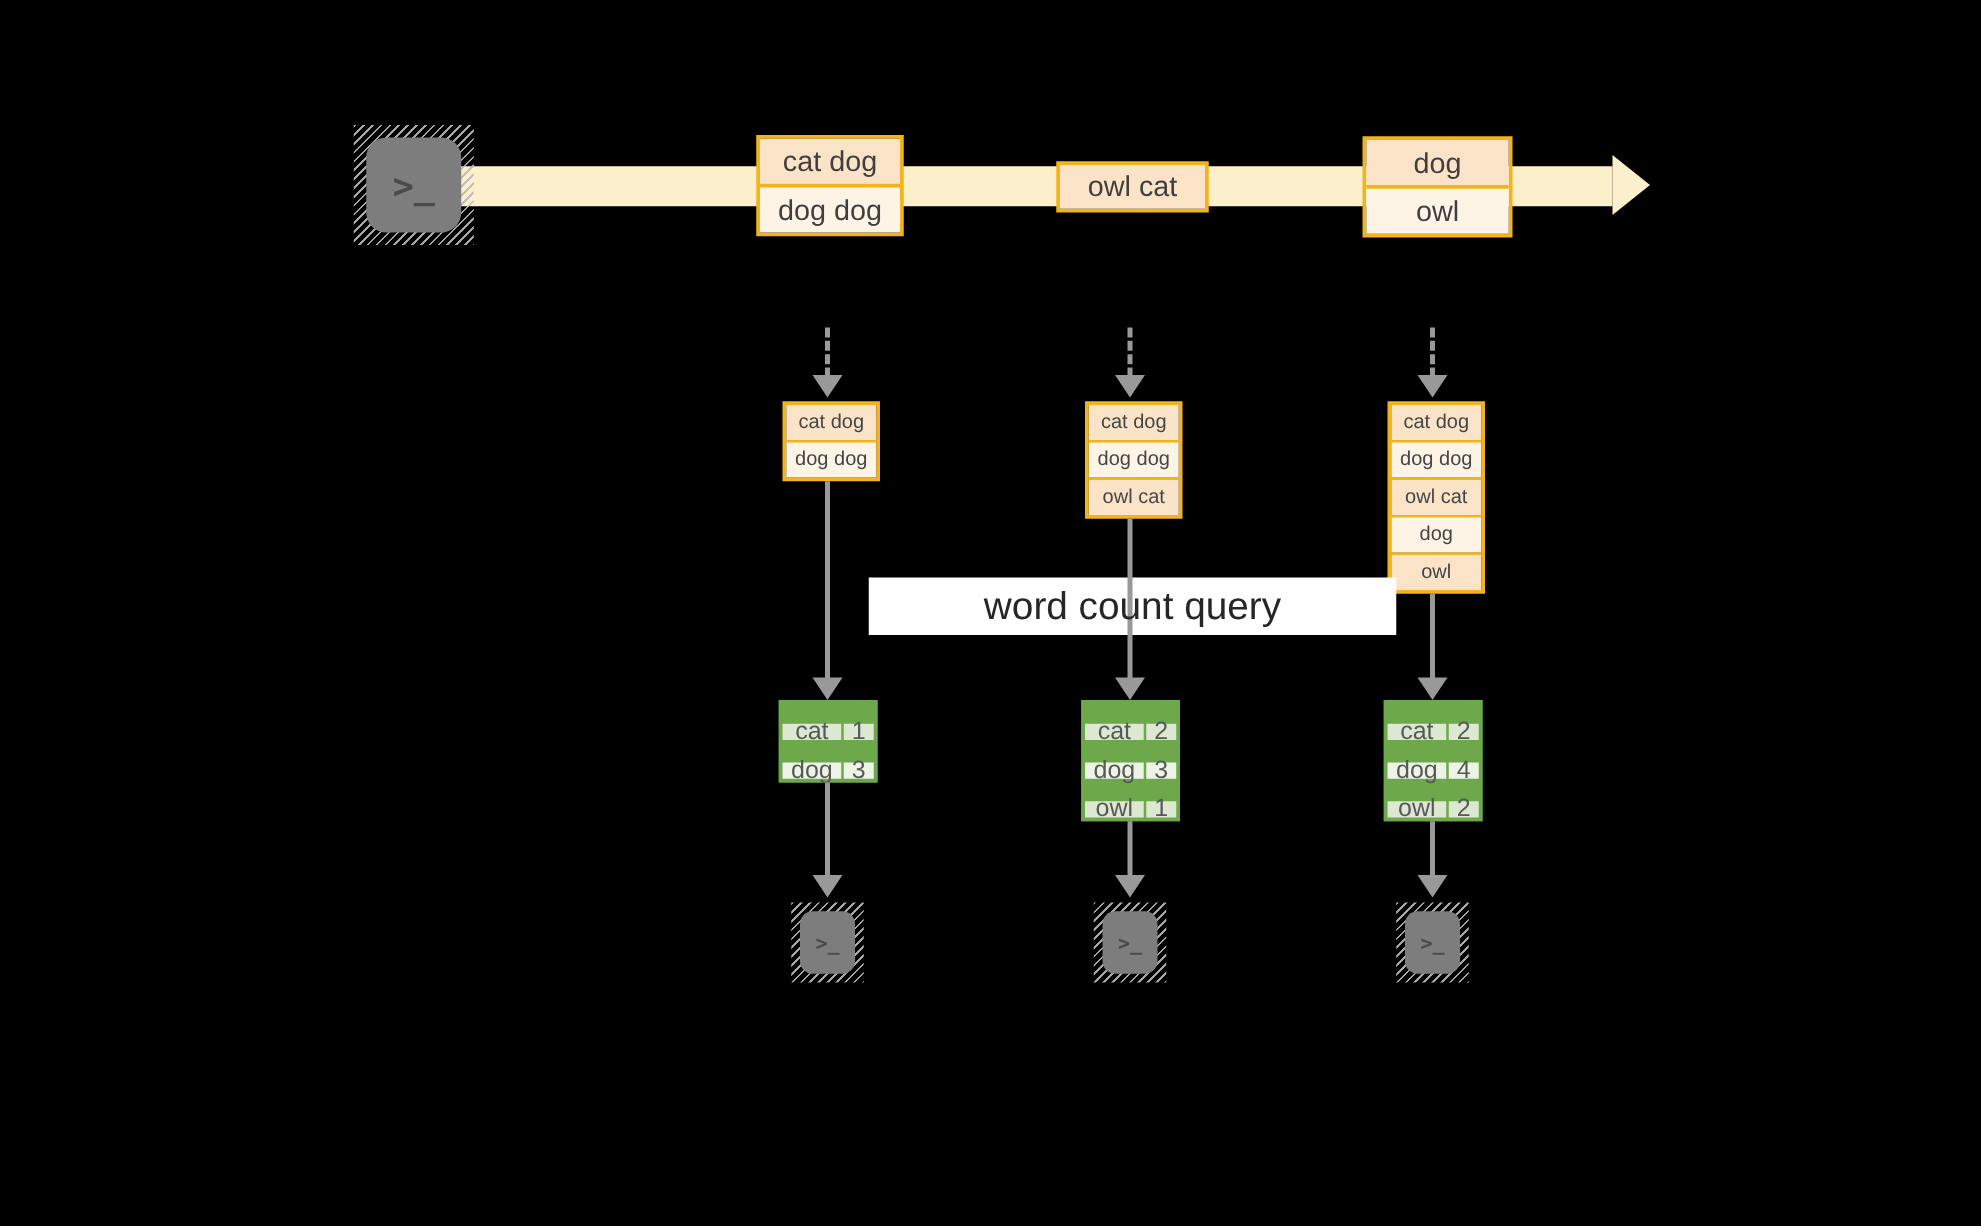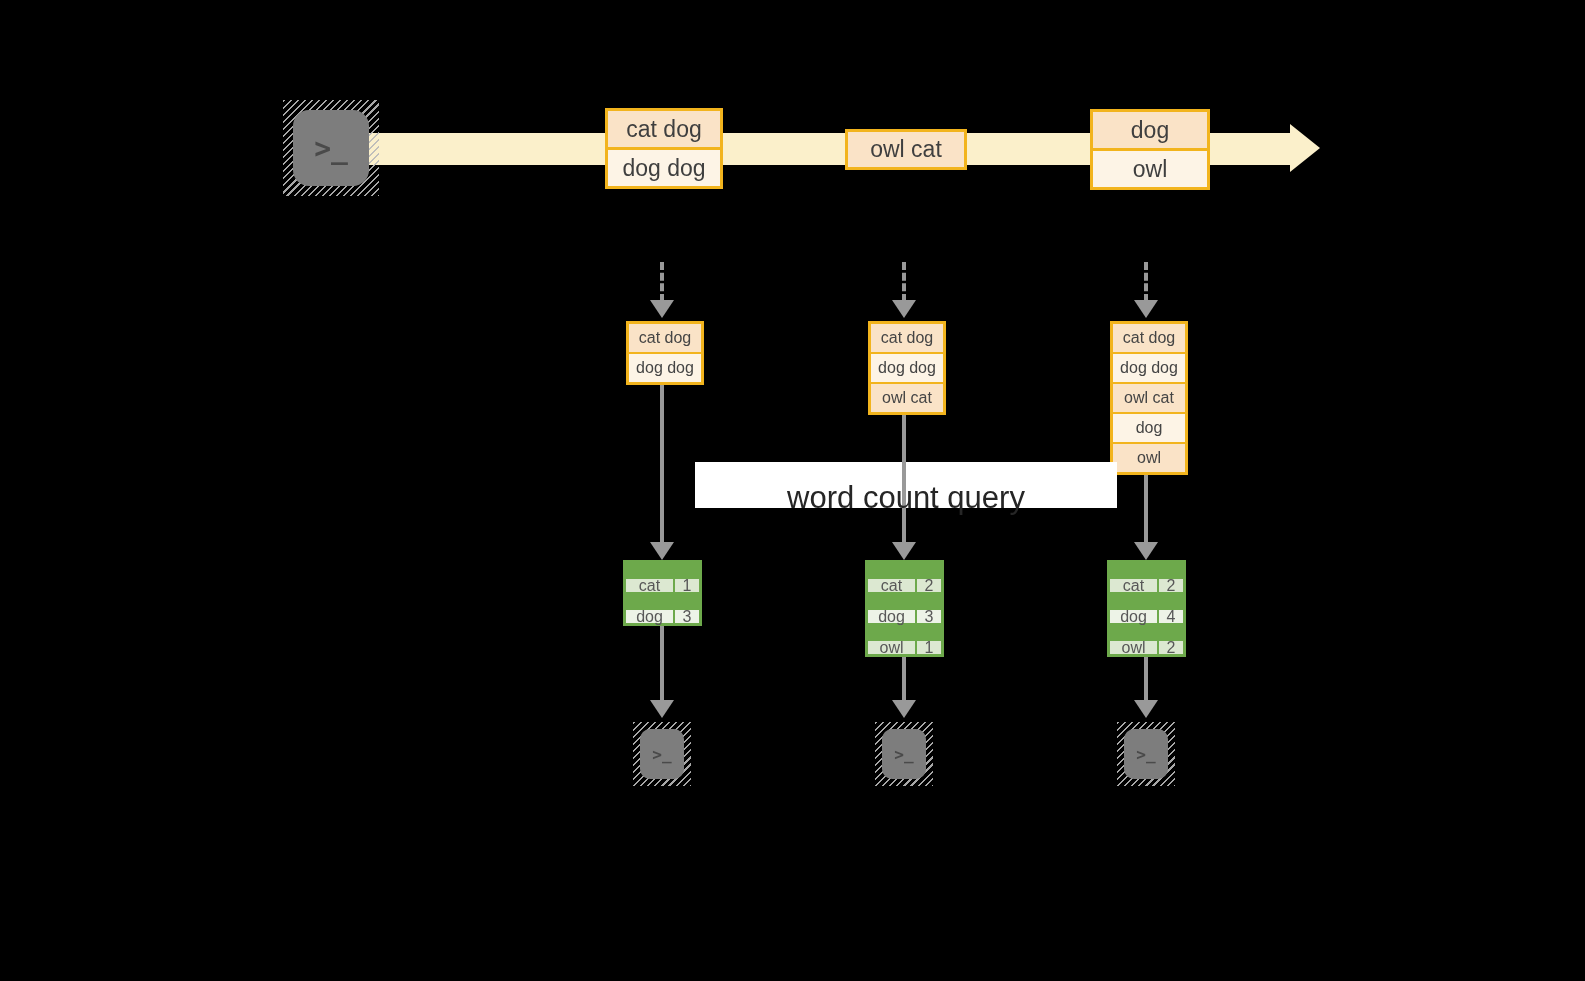--- a/index.html
+++ b/index.html
@@ -38,26 +38,26 @@
   .buf .bcell + .bcell{border-top:2px solid var(--box-border);}
   
   .dash-line{position:absolute;width:0;border-left:4px dashed var(--arrow-gray);}
   .solid-line{position:absolute;width:4px;background:var(--arrow-gray);}
   .head-down{position:absolute;width:0;height:0;
     border-left:12px solid transparent;border-right:12px solid transparent;
     border-top:18px solid var(--arrow-gray);}
   
   .qband{position:absolute;left:695px;top:462px;width:422px;height:46px;background:var(--query-band);}
   .qlabel{position:absolute;left:695px;top:462px;width:422px;height:46px;display:flex;
-    align-items:center;justify-content:center;font-size:31px;color:#262626;margin-top:13px;}
+    align-items:center;justify-content:center;font-size:31px;color:#262626;}
   
   .gtab{position:absolute;border:3px solid var(--table-border);background:var(--table-border);
     display:grid;grid-template-columns:47px 24px;gap:2px;grid-auto-rows:29px;}
   .gtab .gcell{display:flex;align-items:center;justify-content:center;
-    font-size:16px;color:#585858;margin-top:16px;}
+    font-size:20px;color:#585858;margin-top:16px;}
   .g-dark{background:var(--table-fill-dark);}
   .g-light{background:var(--table-fill-light);}
   
   .term{position:absolute;background:repeating-linear-gradient(135deg,
     rgba(185,185,185,0.9) 0px, rgba(185,185,185,0.9) 1.5px, transparent 1.5px, transparent 5px);}
   .term-core{position:absolute;background:#7D7D7D;display:flex;align-items:center;justify-content:center;}
   .glyph{font-family:"DejaVu Sans Mono","Liberation Mono",monospace;font-weight:bold;color:#4A4A4A;}
   .term-big .term-core{inset:10px;border-radius:16px;}
   .term-big .glyph{font-size:28px;}
   .term-small .term-core{inset:7px;border-radius:10px;}

